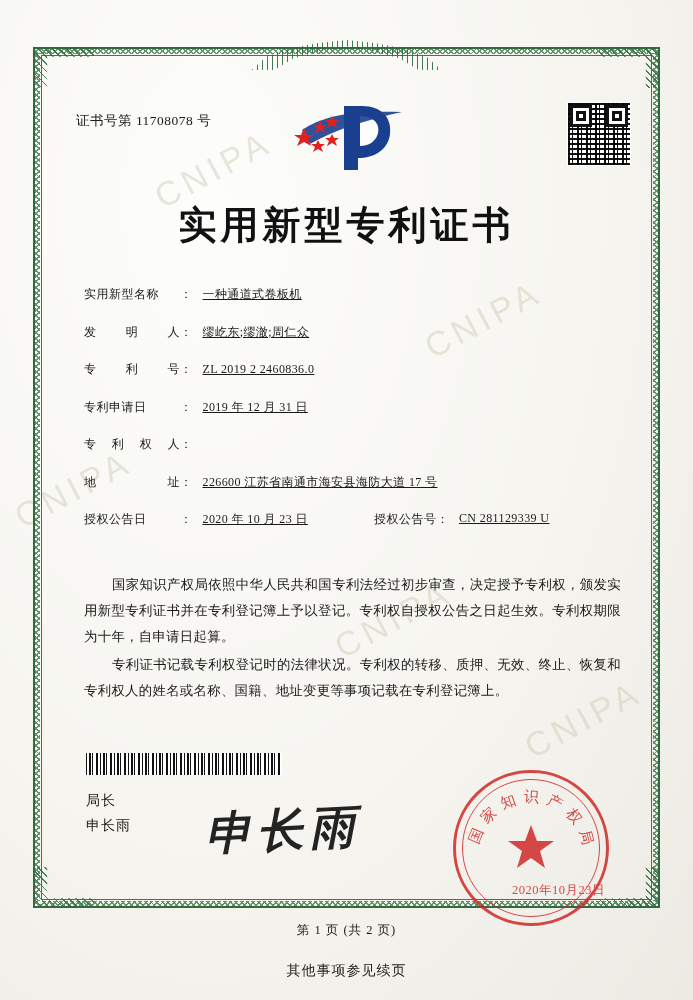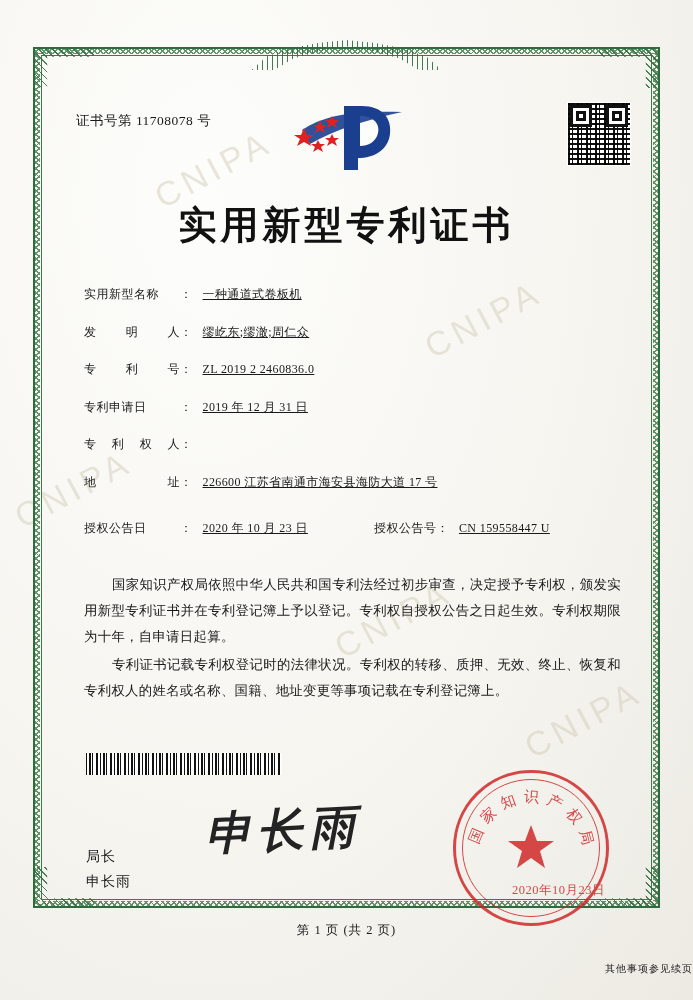--- a/index.html
+++ b/index.html
@@ -184,22 +184,21 @@
   }
   .lbl.w7 { display:inline-block; width: 96px; }
   .val {
     margin-left: 10px;
     letter-spacing: .4px;
     text-decoration: underline;
   }
   .row.two .grp2 {
     margin-left: 66px;
     display: flex;
-    align-items: center;
-    margin-top: 9px;
+    align-items: flex-start;
   }
 
   
   .paras {
     position: absolute;
     left: 84px;
     right: 72px;
     top: 572px;
     font-size: 13.4px;
     line-height: 26px;
@@ -218,21 +217,21 @@
     background-image:
       repeating-linear-gradient(90deg,
         #111 0 1px, #fff 1px 3px, #111 3px 5px, #fff 5px 6px,
         #111 6px 7px, #fff 7px 10px, #111 10px 12px, #fff 12px 14px);
   }
 
   
   .sig-label {
     position: absolute;
     left: 86px;
-    top: 844px;
+    top: 788px;
     font-size: 14px;
     line-height: 25px;
     letter-spacing: 1px;
   }
   .sig-script {
     position: absolute;
     left: 205px;
     top: 800px;
     font-size: 46px;
     font-family: "Liberation Serif", serif;
@@ -287,22 +286,22 @@
     left: 0; right: 0;
     top: 922px;
     text-align: center;
     font-size: 12.5px;
     letter-spacing: 1px;
   }
   .footnote {
     position: absolute;
     left: 0; right: 0;
     top: 962px;
-    text-align: right;
-    font-size: 10px;
+    text-align: center;
+    font-size: 14px;
     letter-spacing: 1px;
     color: #222;
   }
 </style>
 </head>
 <body>
 
 <div class="page">
 
   <div class="wm wm1">CNIPA</div>
@@ -368,21 +367,21 @@
       <span class="lbl">：</span>
       <span class="val">226600 江苏省南通市海安县海防大道 17 号</span>
     </div>
     <div class="row two">
       <span class="lbl w7">授权公告日</span>
       <span class="lbl">：</span>
       <span class="val">2020 年 10 月 23 日</span>
       <span class="grp2">
         <span class="lbl">授权公告号</span>
         <span class="lbl">：</span>
-        <span class="val">CN 159558447 U</span>
+        <span class="val">CN 281129339 U</span>
       </span>
     </div>
   </div>
 
   <div class="paras">
     <p>国家知识产权局依照中华人民共和国专利法经过初步审查，决定授予专利权，颁发实用新型专利证书并在专利登记簿上予以登记。专利权自授权公告之日起生效。专利权期限为十年，自申请日起算。</p>
     <p>专利证书记载专利权登记时的法律状况。专利权的转移、质押、无效、终止、恢复和专利权人的姓名或名称、国籍、地址变更等事项记载在专利登记簿上。</p>
   </div>
 
   <div class="barcode"></div>

